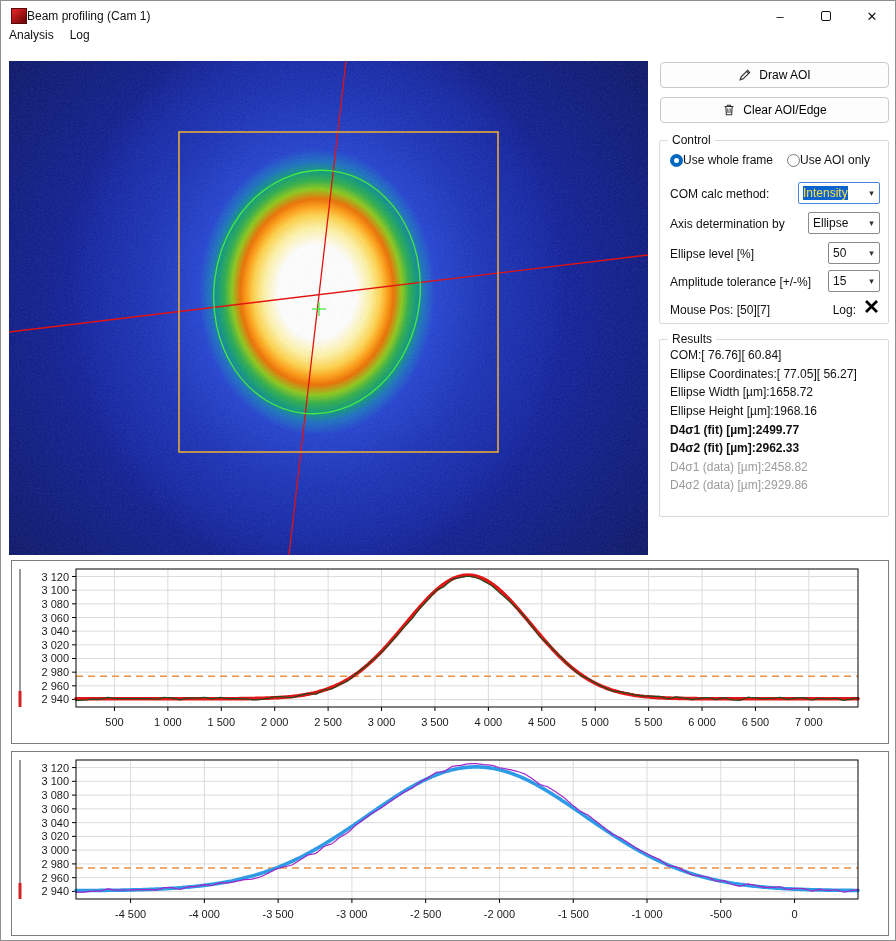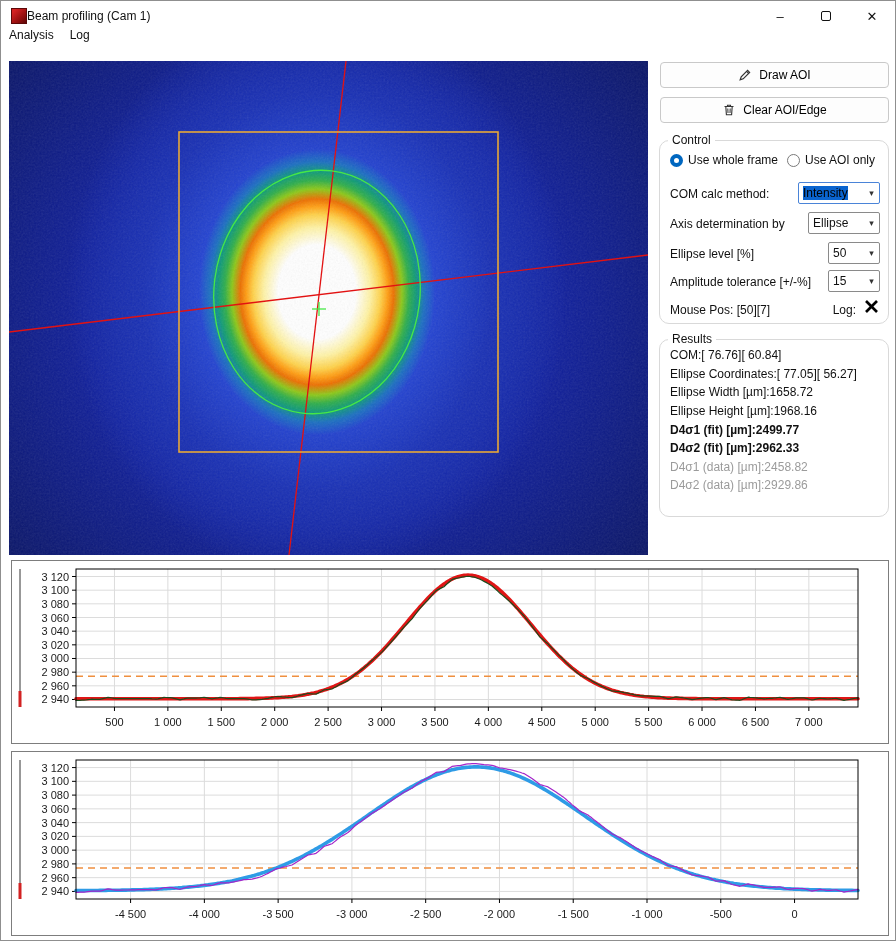--- a/index.html
+++ b/index.html
@@ -30,33 +30,33 @@
       radial-gradient(ellipse 430px 400px at 315px 245px,
         #1a38c4 0%, #101f9c 55%, #091463 100%);
     background-color:#091463;}
   #beam svg{position:absolute;inset:0}
 
   
   .tool-btn{position:absolute;left:659px;width:229px;height:26px;border:1px solid #c9c9c9;border-radius:4px;
     background:#fdfdfd;display:flex;align-items:center;justify-content:center;gap:7px;font-size:12px;cursor:default}
 
   
-  .group{position:absolute;left:658px;width:230px;border:1px solid #d9d9d9;border-radius:10px;background:#fff}
+  .group{position:absolute;left:658px;width:230px;border:1px solid #d9d9d9;border-radius:2px;background:#fff}
   .group-title{position:absolute;top:-8px;left:8px;background:#fff;padding:0 4px;font-size:12px}
 
   .ctl-label{position:absolute;left:10px;font-size:12px;white-space:nowrap}
-  .radio{position:absolute;display:inline-flex;align-items:center;gap:5px;white-space:nowrap}
+  .radio{position:absolute;display:inline-flex;align-items:center;white-space:nowrap}
   .radio .dot{width:13px;height:13px;border-radius:50%;border:1px solid #7a7a7a;background:#fff;flex:0 0 auto}
   .radio.checked .dot{border:4px solid #0067c0}
   .combo{position:absolute;right:8px;height:22px;border:1px solid #8a8a8a;border-radius:2px;background:#fff;
     display:flex;align-items:center;font-size:12px}
   .combo .val{flex:1;padding:0 4px;white-space:nowrap;overflow:hidden}
   .combo .arrow{width:15px;text-align:center;font-size:9px;color:#333}
   .combo.selected{border-color:#4a84d8}
-  .combo.selected .val span{background:#0a64cf;color:#000000}
+  .combo.selected .val span{background:#0a64cf;color:#fde047}
 
   .res-rows{position:absolute;left:10px;right:10px;top:6px}
   .res-row{display:flex;align-items:center;height:18.6px;font-size:12px}
   .res-row.bold{font-weight:700}
   .res-row.muted{color:#9b9b9b}
 
   
   .chart{position:absolute;left:10px;width:878px;border:1px solid #7d7d7d;background:#fff}
   #chart1{top:559px;height:184px}
   #chart2{top:750px;height:185px}

